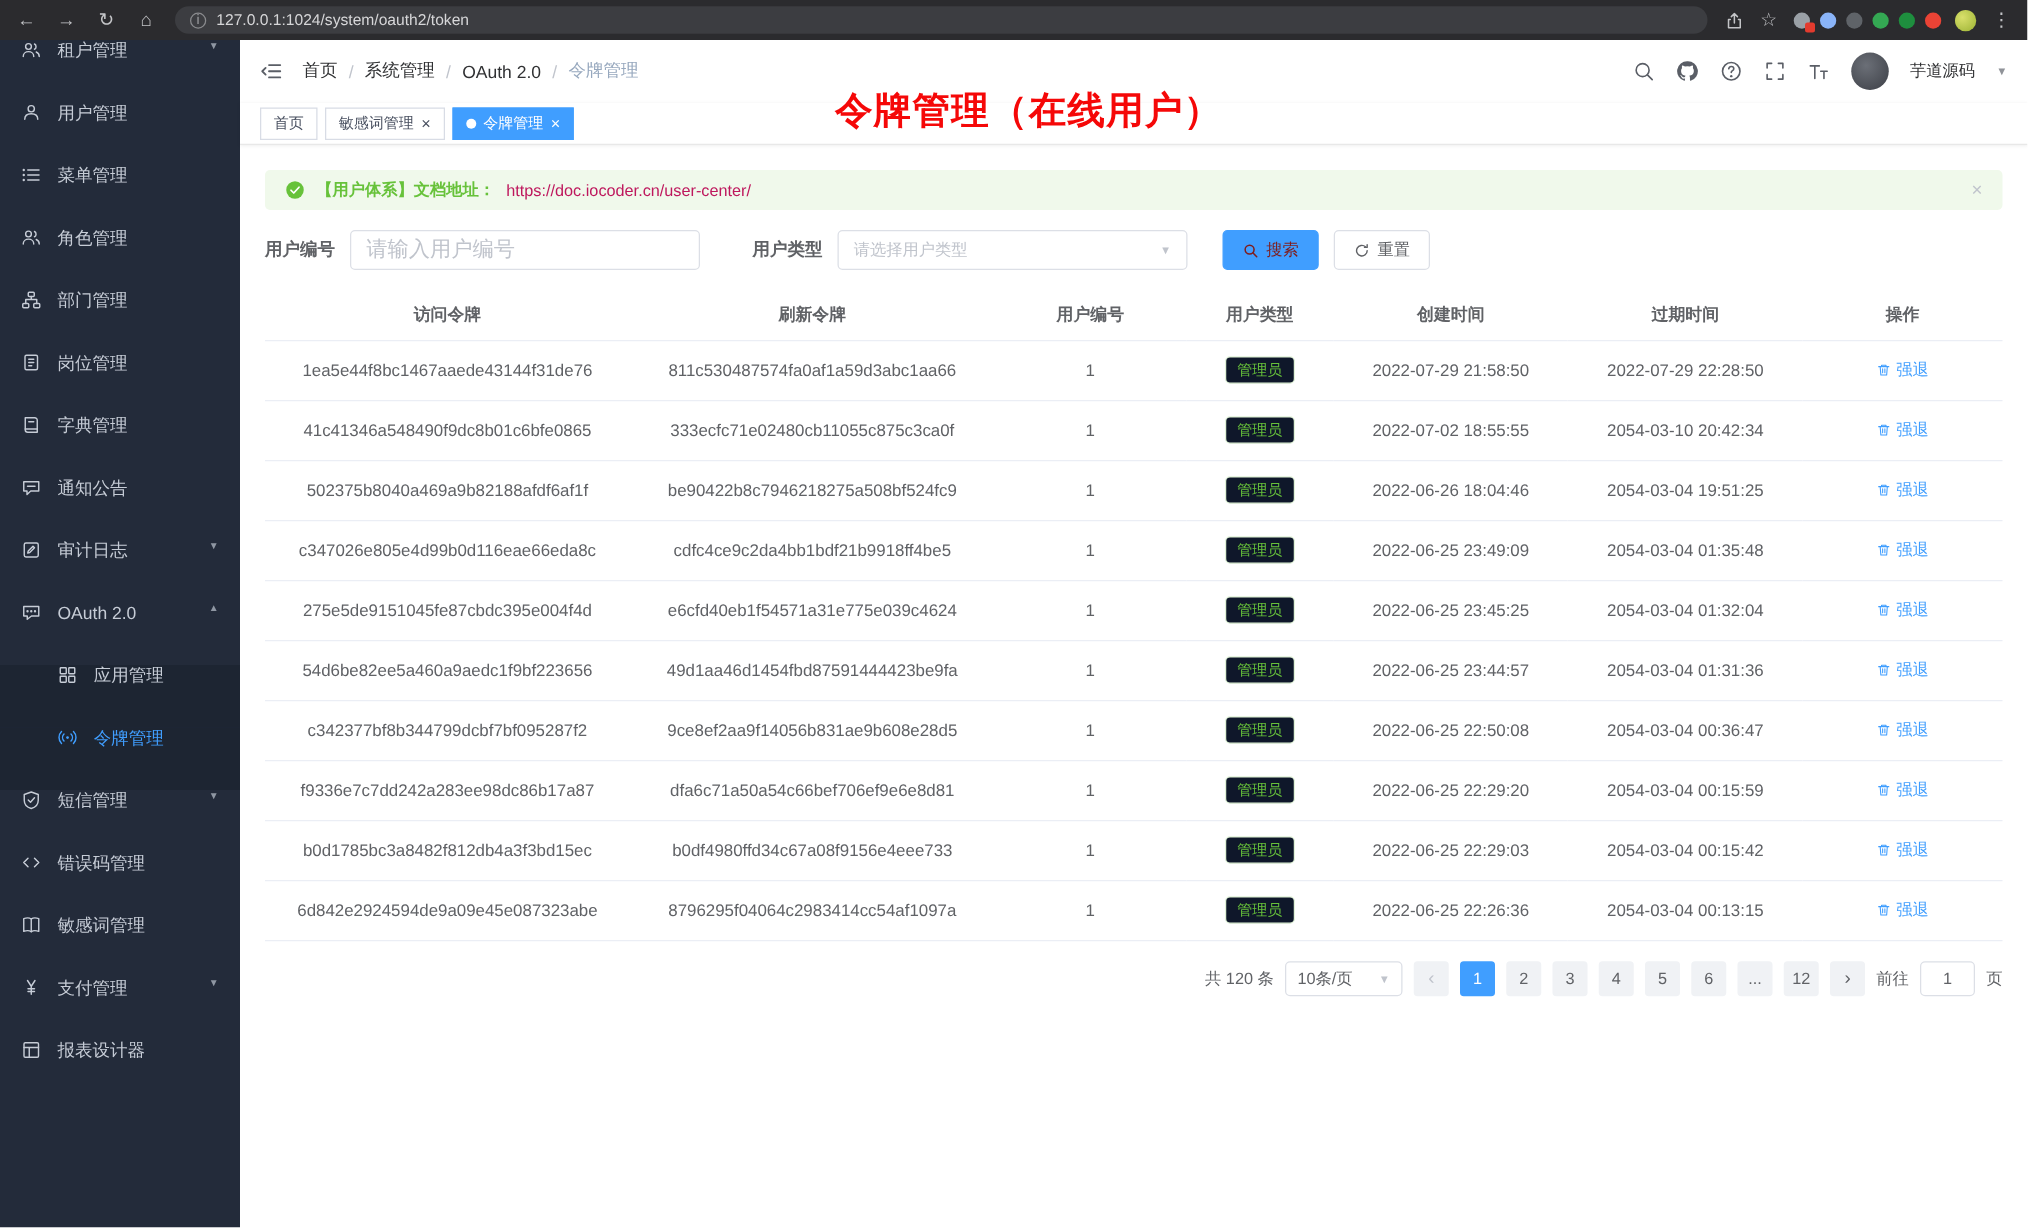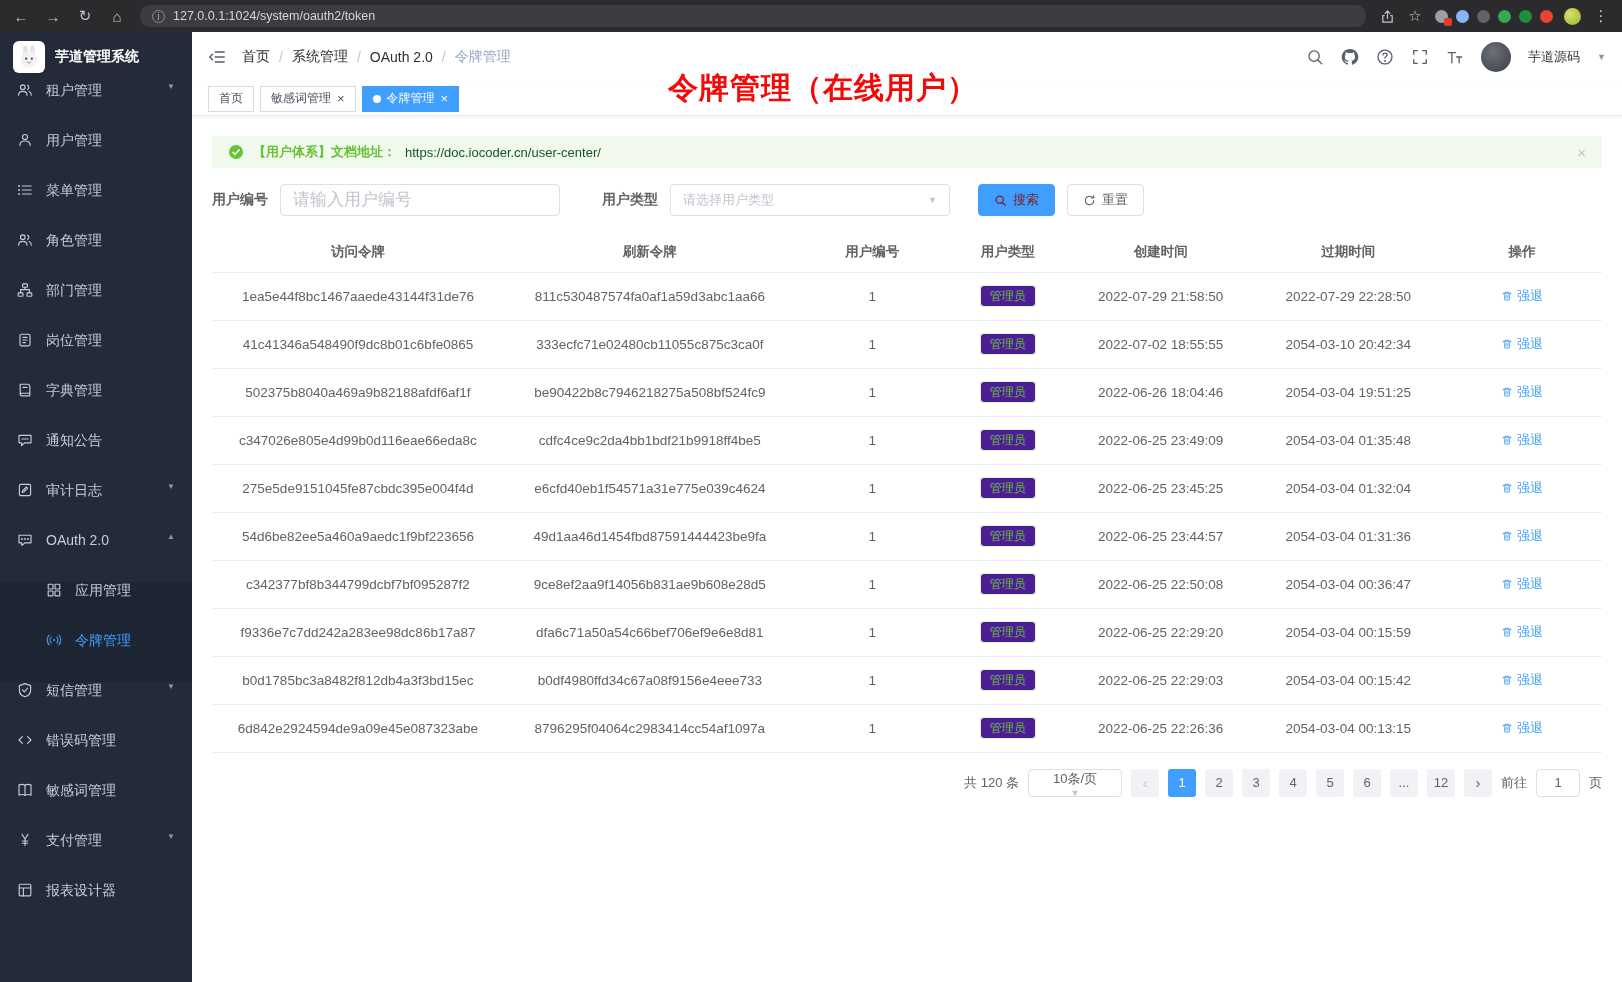--- a/index.html
+++ b/index.html
@@ -53,21 +53,21 @@
   .tabbar { height:34px; display:flex; align-items:center; gap:6px; padding:0 16px; border-bottom:1px solid #e8e8e8; box-shadow:0 1px 3px rgba(0,0,0,.08); flex:0 0 auto; }
   .tab { height:26px; display:inline-flex; align-items:center; gap:6px; padding:0 10px; border:1px solid #d8dce5; font-size:12px; color:#495060; background:#fff; cursor:pointer; white-space:nowrap; }
   .tab.active { background:#409eff; border-color:#409eff; color:#fff; }
   .tab .dot { width:8px; height:8px; border-radius:50%; background:#fff; }
   .tab .close { font-size:13px; line-height:1; }
 
   
   .content { padding:20px 20px 0; flex:1; overflow:hidden; }
   .alert { height:32px; background:#f0f9eb; border-radius:4px; display:flex; align-items:center; padding:0 16px; gap:9px; font-size:13px; color:#67c23a; margin-bottom:16px; position:relative; }
   .alert .alert-strong { font-weight:bold; }
-  .alert .alert-link { color:#14532d; cursor:pointer; }
+  .alert .alert-link { color:#be185d; cursor:pointer; }
   .alert .close { position:absolute; right:16px; color:#c0c4cc; cursor:pointer; font-size:15px; }
   .alert .chk { width:16px; height:16px; display:flex; }
 
   .filter-row { display:flex; align-items:center; margin-bottom:16px; font-size:14px; }
   .flabel { font-weight:bold; color:#606266; margin-right:12px; white-space:nowrap; }
   .finput { width:280px; height:32px; border:1px solid #dcdfe6; border-radius:4px; padding:0 12px; font-size:17px; color:#606266; outline:none; font-family:inherit; }
   .finput::placeholder { color:#c0c4cc; }
   .fgap { width:42px; }
   .fselect { width:280px; height:32px; border:1px solid #dcdfe6; border-radius:4px; padding:0 12px; display:flex; align-items:center; justify-content:space-between; color:#c0c4cc; font-size:13px; cursor:pointer; background:#fff; }
   .fselect .caret { font-size:9px; color:#c0c4cc; }
@@ -78,27 +78,27 @@
   table { width:100%; border-collapse:collapse; font-size:13.5px; color:#606266; table-layout:fixed; }
   th { font-weight:bold; color:#606266; height:40px; border-bottom:1px solid #ebeef5; text-align:center; }
   td { height:48px; border-bottom:1px solid #ebeef5; text-align:center; white-space:nowrap; overflow:hidden; }
   th:nth-child(1), td:nth-child(1) { width:21%; }
   th:nth-child(2), td:nth-child(2) { width:21%; }
   th:nth-child(3), td:nth-child(3) { width:11%; }
   th:nth-child(4), td:nth-child(4) { width:8.5%; }
   th:nth-child(5), td:nth-child(5) { width:13.5%; }
   th:nth-child(6), td:nth-child(6) { width:13.5%; }
   th:nth-child(7), td:nth-child(7) { width:11.5%; }
-  .tag { display:inline-block; background:#4c1d95; border:1px solid #e1f3d8; color:#67c23a; border-radius:4px; padding:2px 9px; font-size:12px; line-height:1.4; }
+  .tag { display:inline-block; background:#0f172a; border:1px solid #e1f3d8; color:#67c23a; border-radius:4px; padding:2px 9px; font-size:12px; line-height:1.4; }
   .action-link { color:#409eff; display:inline-flex; align-items:center; gap:4px; cursor:pointer; font-size:13px; }
   .action-link svg { width:12px; height:12px; }
 
   
   .pagination { display:flex; align-items:center; justify-content:flex-end; gap:9px; margin-top:16px; font-size:13px; color:#606266; padding-bottom:20px; }
-  .psize { width:94px; height:28px; border:1px solid #dcdfe6; border-radius:4px; display:flex; align-items:center; justify-content:space-between; padding:0 9px; color:#606266; cursor:pointer;flex-direction:column; }
+  .psize { width:94px; height:28px; border:1px solid #dcdfe6; border-radius:4px; display:flex; align-items:center; justify-content:space-between; padding:0 9px; color:#606266; cursor:pointer; }
   .psize .caret { font-size:9px; color:#c0c4cc; }
   .pbtn { min-width:28px; height:28px; background:#f0f2f5; border-radius:3px; display:inline-flex; align-items:center; justify-content:center; color:#606266; cursor:pointer; padding:0 4px; font-size:13px; }
   .pbtn.active { background:#409eff; color:#fff; }
   .pbtn.navp { font-size:15px; }
   .pbtn.disabled { color:#c0c4cc; }
   .pager-pages { display:inline-flex; gap:9px; }
   .goto-input { width:44px; height:28px; border:1px solid #dcdfe6; border-radius:4px; text-align:center; font-size:13px; color:#606266; outline:none; font-family:inherit; }
 
   
   .annotation { position:absolute; left:668px; top:68px; font-size:30px; font-weight:bold; color:#f50808; z-index:60; letter-spacing:1px; pointer-events:none; white-space:nowrap; }
@@ -134,33 +134,20 @@
         <span class="ext-dot" style="background:#ea4335"></span>
       </span>
     <span class="chrome-avatar"></span>
     <span class="nav-ico">⋮</span>
   </div>
 </div>
 
 <div class="app">
 
   <div class="sidebar">
-    <div class="logo-row">
-      <span class="logo-box">
-        <svg viewBox="0 0 24 24" width="28" height="28">
-            <ellipse cx="9" cy="6.5" rx="2.1" ry="4.6" fill="#e4e4e8"></ellipse>
-            <ellipse cx="15" cy="6.5" rx="2.1" ry="4.6" fill="#e4e4e8"></ellipse>
-            <circle cx="12" cy="14.5" r="7" fill="#f2f2f4"></circle>
-            <circle cx="9.6" cy="13.4" r="1" fill="#4a4a4e"></circle>
-            <circle cx="14.4" cy="13.4" r="1" fill="#4a4a4e"></circle>
-            <path d="M10.5 16.4c.9.8 2.1.8 3 0" stroke="#c9a08f" stroke-width="1" fill="none" stroke-linecap="round"></path>
-          </svg>
-      </span>
-      <span class="logo-title">芋道管理系统</span>
-    </div>
     <div id="sidebar-menu">
         <div class="menu-item  ">
     <span class="mi">
             <svg viewBox="0 0 16 16" fill="none" stroke="currentColor" stroke-width="1.15" stroke-linecap="round" stroke-linejoin="round">
               <circle cx="5.8" cy="5.2" r="2.3"></circle>
               <path d="M1.6 13.2c0-2.4 1.9-3.9 4.2-3.9s4.2 1.5 4.2 3.9"></path>
               <path d="M10.6 3.2a2.4 2.4 0 0 1 0 4.2"></path>
               <path d="M12 9.6c1.5.7 2.4 2 2.4 3.6"></path>
             </svg>
           </span>

